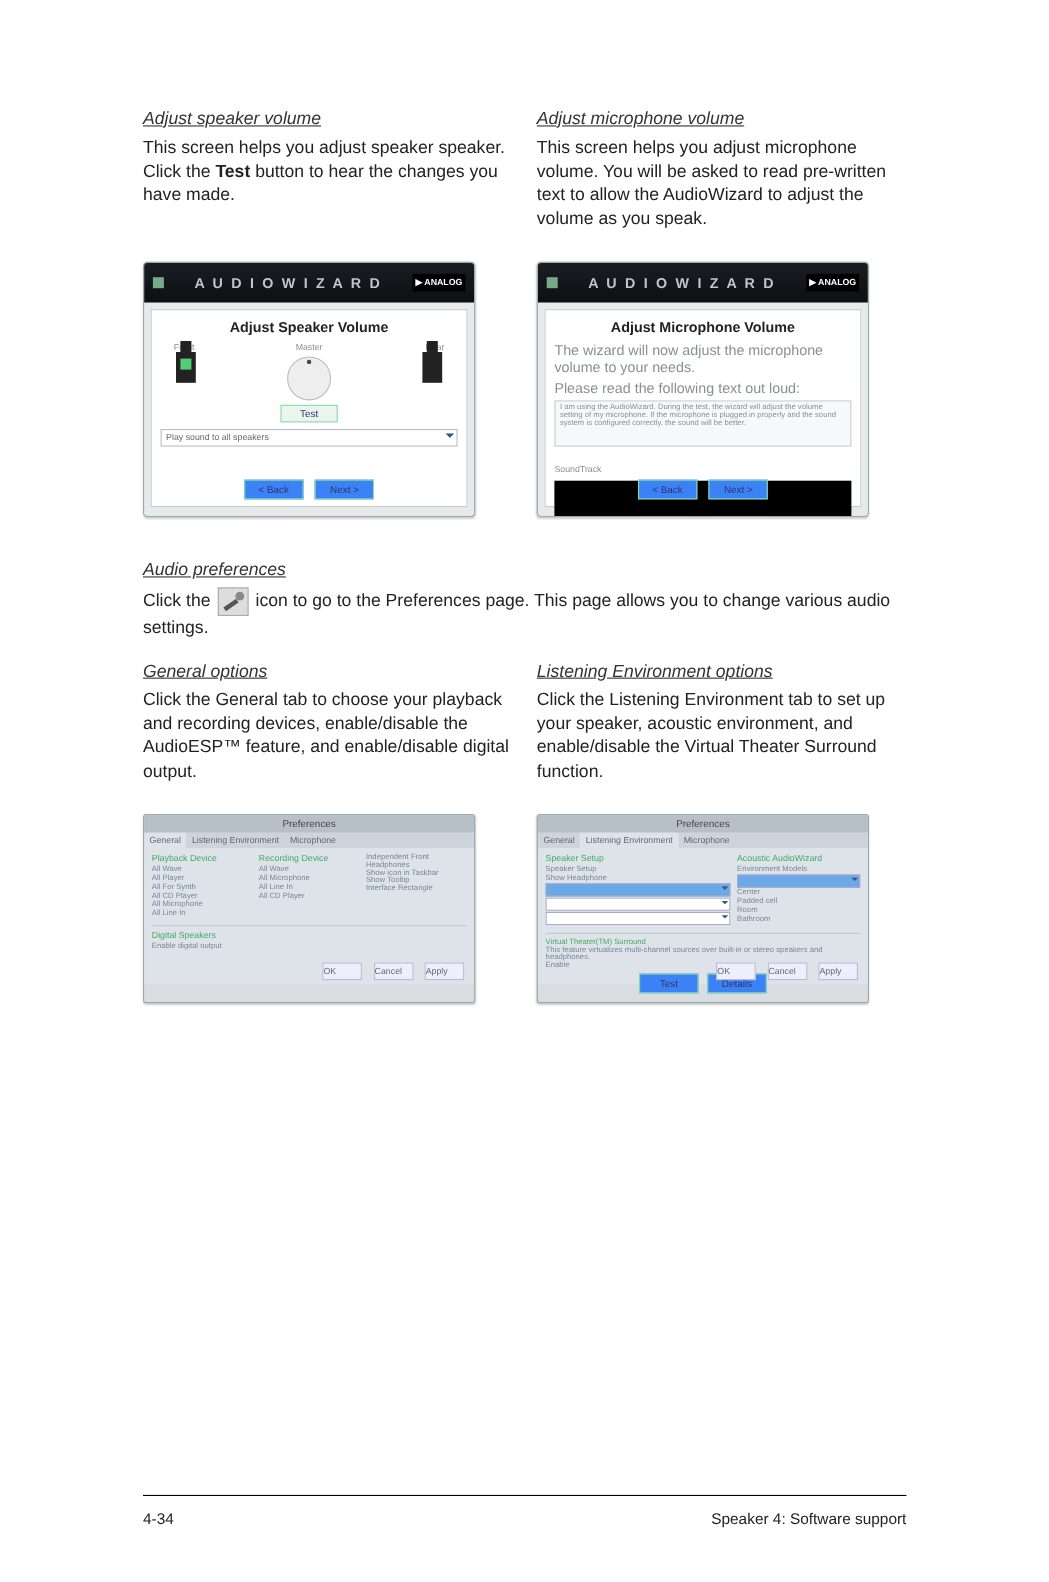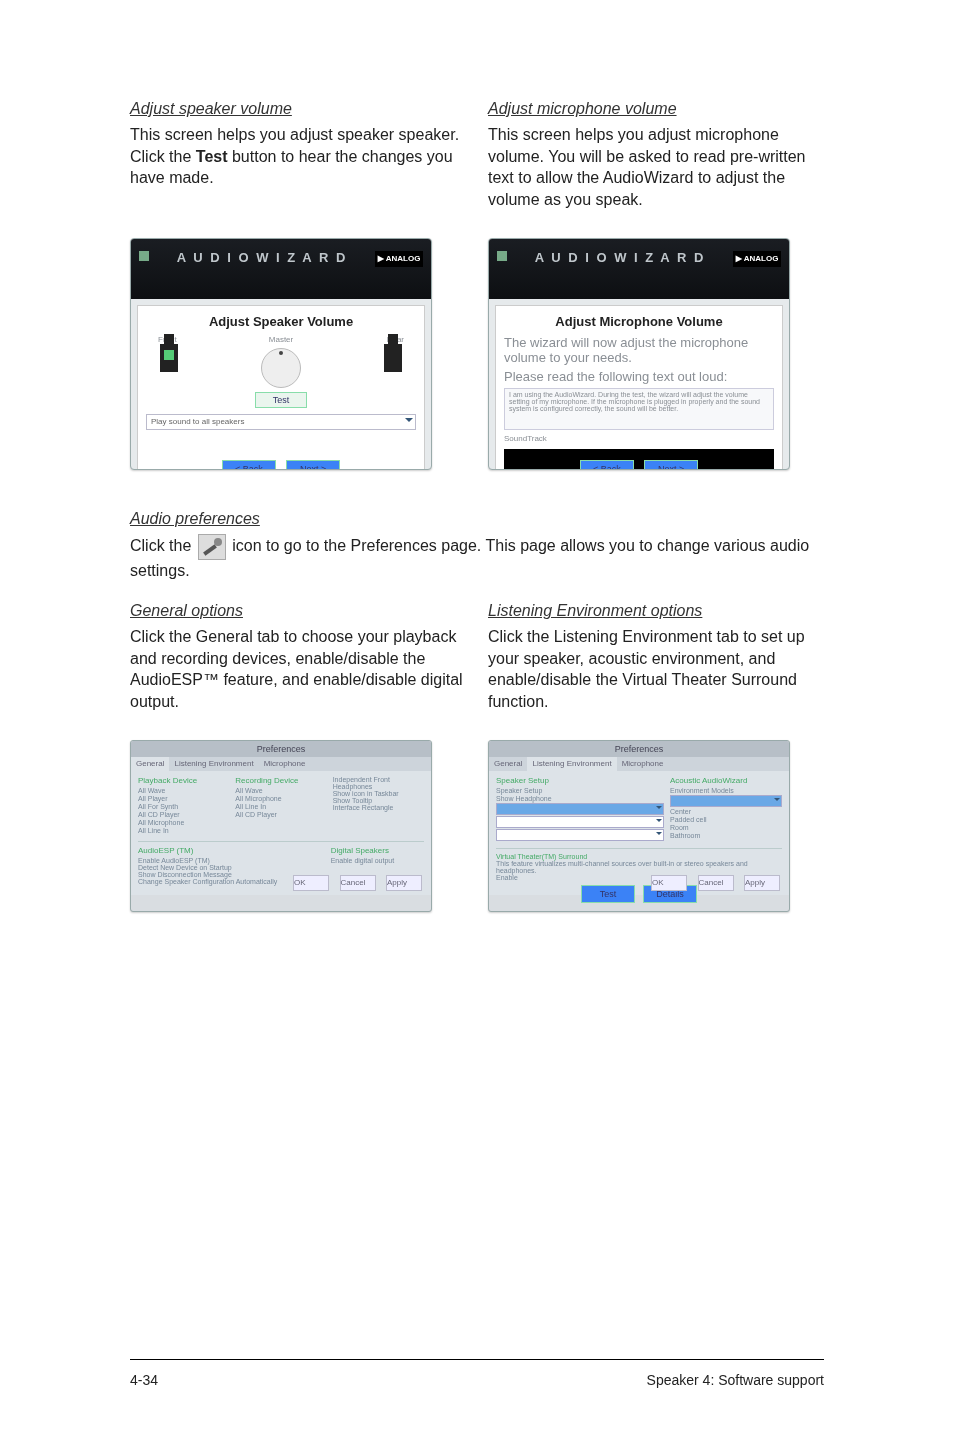--- a/index.html
+++ b/index.html
@@ -3,30 +3,30 @@
 <meta charset="utf-8">
 <style>
 html,body{margin:0;padding:0;background:#fff;font-family:Arial,Helvetica,sans-serif;color:#222}
 .page{width:954px;height:1438px;position:relative;box-sizing:border-box;padding:100px 130px 40px 130px}
 .cols{display:flex;gap:22px}
 .col{flex:1}
 h3{font-style:italic;text-decoration:underline;font-weight:400;font-size:16px;margin:0 0 6px 0;color:#333}
 p{font-size:16px;line-height:1.35;margin:0 0 20px 0;color:#222}
 b{font-weight:700}
 .wiz{border:1px solid #9aa;background:#e6eaec;border-radius:4px;width:300px;height:230px;margin-top:8px;position:relative;overflow:hidden;box-shadow:0 1px 2px rgba(0,0,0,.2)}
-.wiz .titlebar{height:36px;background:linear-gradient(#1a1d22,#0d0f12);display:flex;padding:12px 8px;color:#c9cfd4}
+.wiz .titlebar{height:36px;background:linear-gradient(#1a1d22,#0d0f12);display:flex;align-items:center;padding:0 8px;color:#c9cfd4}
 .wiz .titlebar .aw{flex:1;text-align:center;font:700 13px/1 "Arial";letter-spacing:2px;color:#bfc6cb}
 .wiz .titlebar .logo{width:48px;height:16px;background:#000;display:flex;align-items:center;justify-content:center;color:#fff;font:700 8px/1 Arial}
 .wiz .titlebar .sq{width:10px;height:10px;background:#7a8}
 .wiz .inner{background:#fff;border:1px solid #ccc;margin:6px;height:calc(100% - 50px);position:relative;box-sizing:border-box;padding:6px 8px}
 .wiz .inner .t{font-weight:700;font-size:13px;text-align:center;margin:2px 0 6px}
 .wiz .inner .sub{font-size:13px;color:#8a8f95;margin-bottom:4px}
 .wiz .readbox{border:1px solid #ccd;background:#f7f8fa;height:36px;font-size:7px;color:#8a8f95;padding:2px 4px;overflow:hidden}
 .wiz .blackbox{background:#000;height:36px;margin-top:6px}
-.wiz .slabel{font-size:8px;color:#8a8f95;margin-top:4px}
+.wiz .slabel{font-size:8px;color:#8a8f95;margin-top:16px}
 .wiz .btnrow{position:absolute;left:0;right:0;bottom:6px;text-align:center}
 .smallbtn{display:inline-block;min-width:52px;height:16px;line-height:16px;font-size:9px;border:1px solid #8da;background:#3b82f6;margin:0 3px;color:#336}
 .spk-area{display:flex;align-items:flex-start;justify-content:space-between;padding:0 12px;margin-top:4px}
 .spk{width:18px;height:28px;background:#222;position:relative;margin:0 2px}
 .spk:before{content:"";position:absolute;top:-10px;left:4px;width:10px;height:10px;background:#222}
 .spk.green:after{content:"";position:absolute;top:6px;left:4px;width:10px;height:10px;background:#5c7}
 .knob{width:38px;height:38px;border-radius:50%;background:#eee;border:1px solid #bbb;margin:4px auto 0;position:relative}
 .knob:after{content:"";position:absolute;top:2px;left:17px;width:4px;height:4px;border-radius:50%;background:#444}
 .testbtn{display:block;margin:4px auto 0;width:50px;height:14px;line-height:14px;font-size:9px;text-align:center;border:1px solid #8da;background:#eaf5ee;color:#336}
 .dropdown{border:1px solid #bbc;background:#fff;height:14px;margin-top:6px;position:relative;font-size:8px;line-height:14px;padding:0 4px;color:#666}
@@ -175,27 +175,20 @@
       <div class="row">All CD Player</div>
      </div>
      <div class="c">
       <div class="chk">Independent Front Headphones</div>
       <div class="chk">Show icon in Taskbar</div>
       <div class="chk">Show Tooltip</div>
       <div class="chk">Interface Rectangle</div>
      </div>
     </div>
     <div class="sec2 cols2">
-     <div class="c" style="flex:2">
-      <div class="lbl">AudioESP (TM)</div>
-      <div class="chk">Enable AudioESP (TM)</div>
-      <div class="chk">Detect New Device on Startup</div>
-      <div class="chk">Show Disconnection Message</div>
-      <div class="chk">Change Speaker Configuration Automatically</div>
-     </div>
      <div class="c">
       <div class="lbl">Digital Speakers</div>
       <div class="chk">Enable digital output</div>
      </div>
     </div>
     <div class="actions">
      <span class="smallbtn">OK</span>
      <span class="smallbtn">Cancel</span>
      <span class="smallbtn">Apply</span>
     </div>

